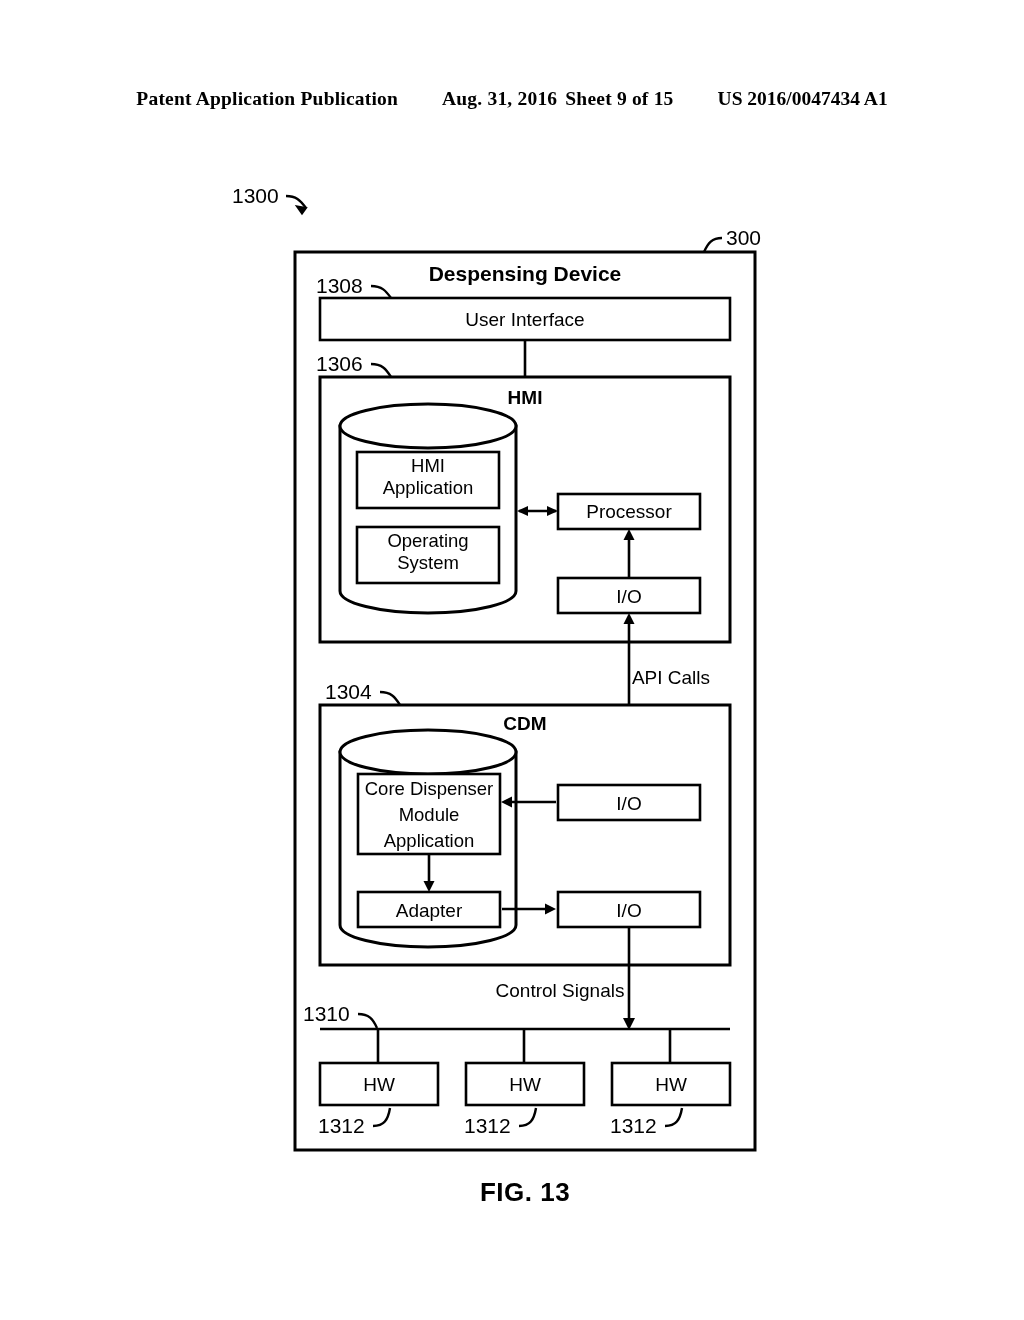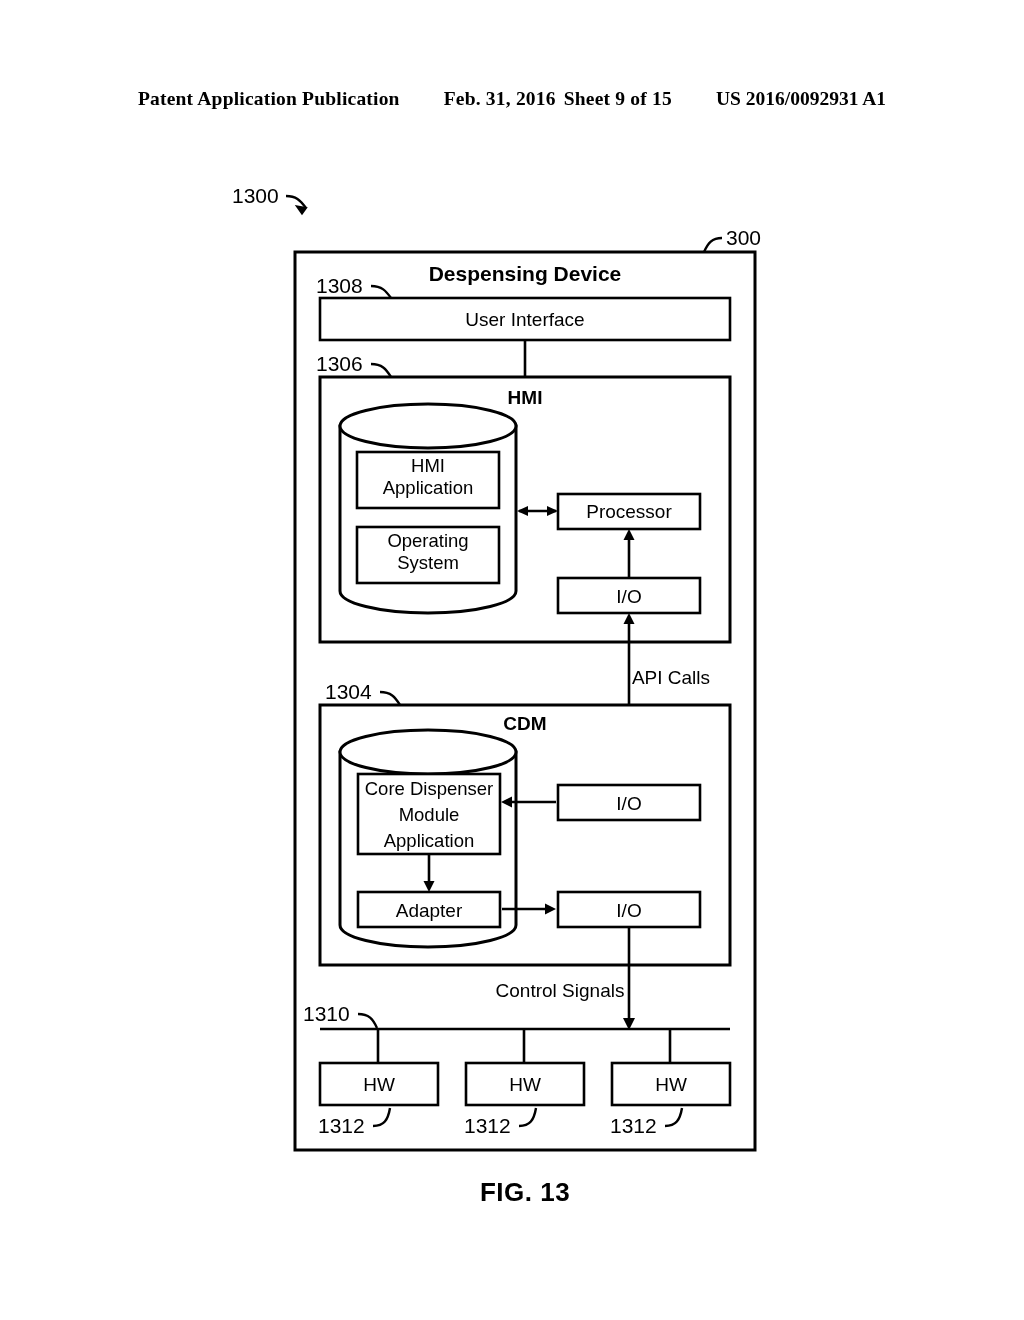--- a/index.html
+++ b/index.html
@@ -64,23 +64,23 @@
   .conn { stroke: #000; stroke-width: 2.6; fill: none; }
   .lead { stroke: #000; stroke-width: 2.4; fill: none; }
 </style>
 </head>
 <body>
 
 <div id="page">
 
   <div class="hdr">
     <span class="seg-pub">Patent Application Publication</span>
-    <span class="seg-date">Feb. 31, 2016</span>
+    <span class="seg-date">Aug. 31, 2016</span>
     <span class="seg-sheet">Sheet 9 of 15</span>
-    <span class="seg-num">US 2016/0092931 A1</span>
+    <span class="seg-num">US 2016/0047434 A1</span>
   </div>
 
   <svg id="fig" viewBox="0 0 1024 1320">
 
     <text class="t-ref" x="232" y="203">1300</text>
     <path class="lead" d="M 286 196 C 296 196 300 200 306 208"></path>
     <path d="M 306 208 l -9 -1.5 l 5 7 z" fill="#000" stroke="#000" stroke-width="2"></path>
 
     <text class="t-ref" x="726" y="245">300</text>
     <path class="lead" d="M 722 238 C 712 238 708 243 704 252"></path>

